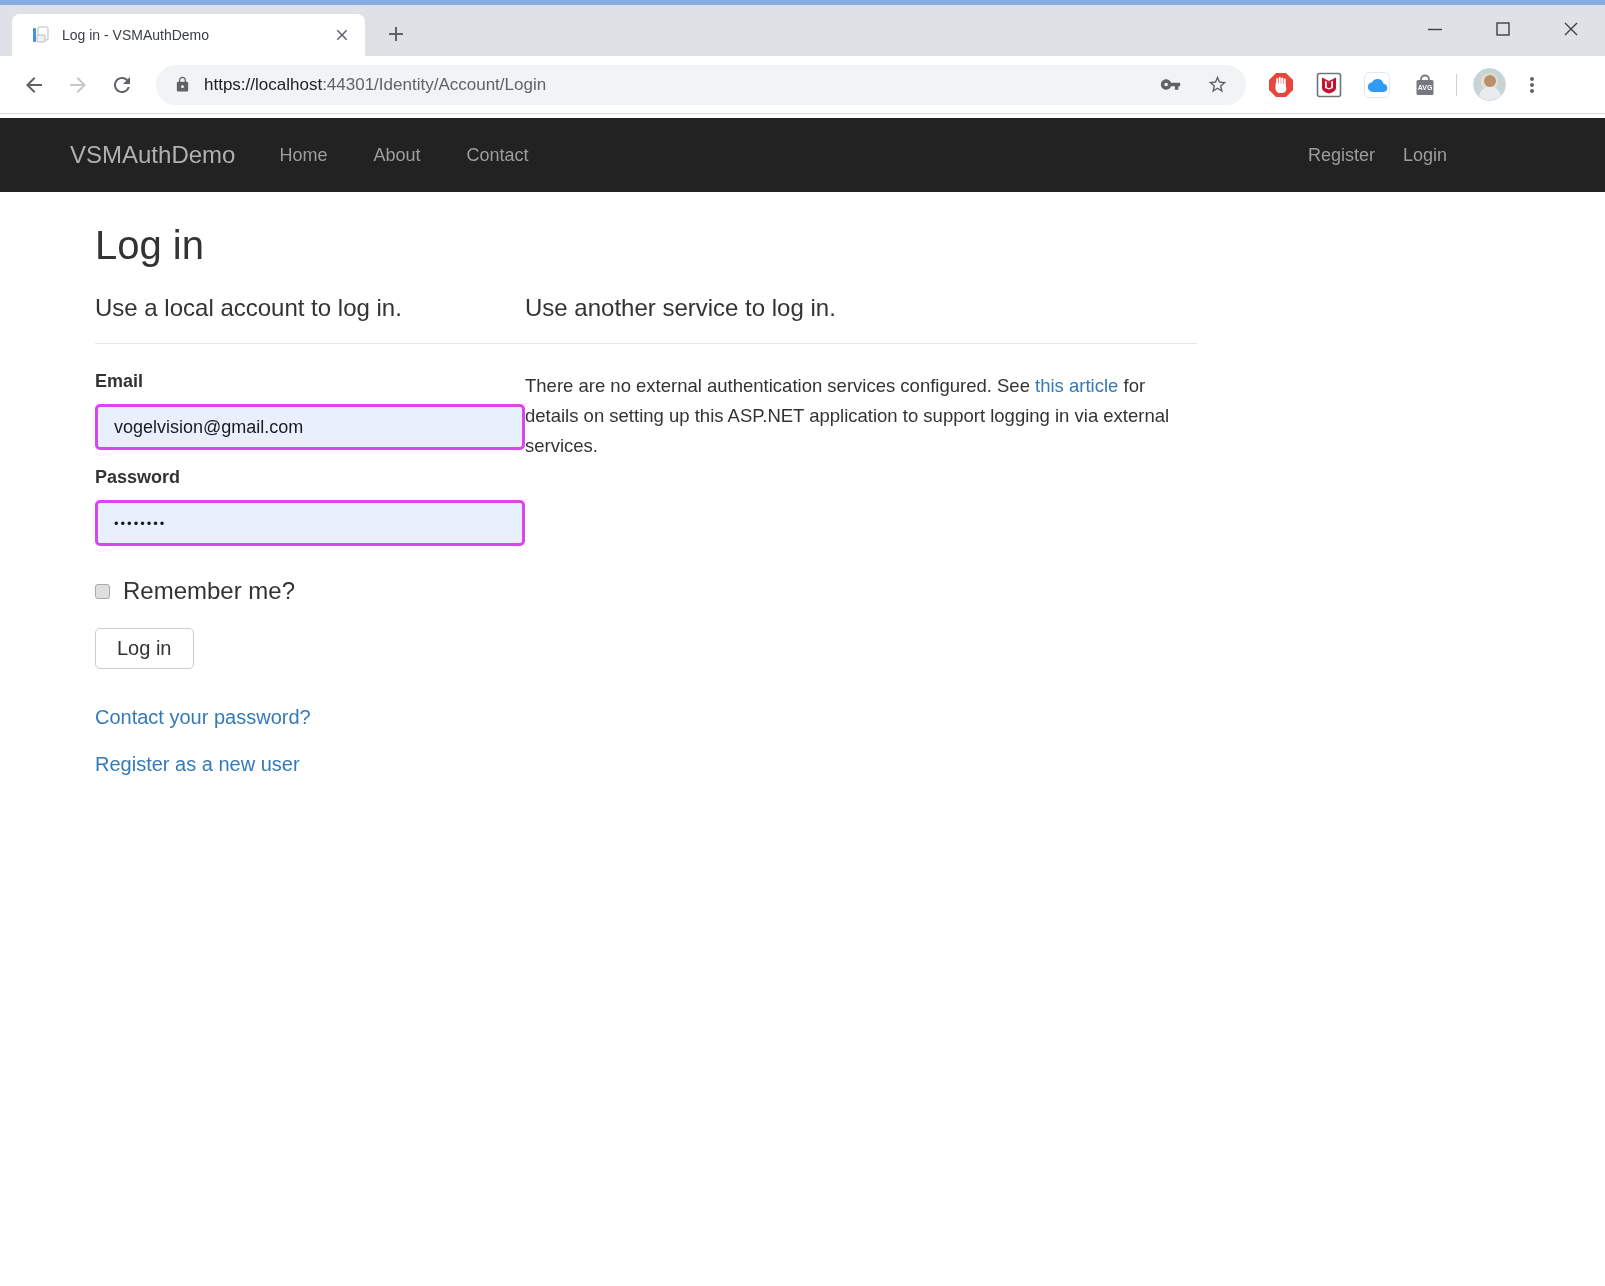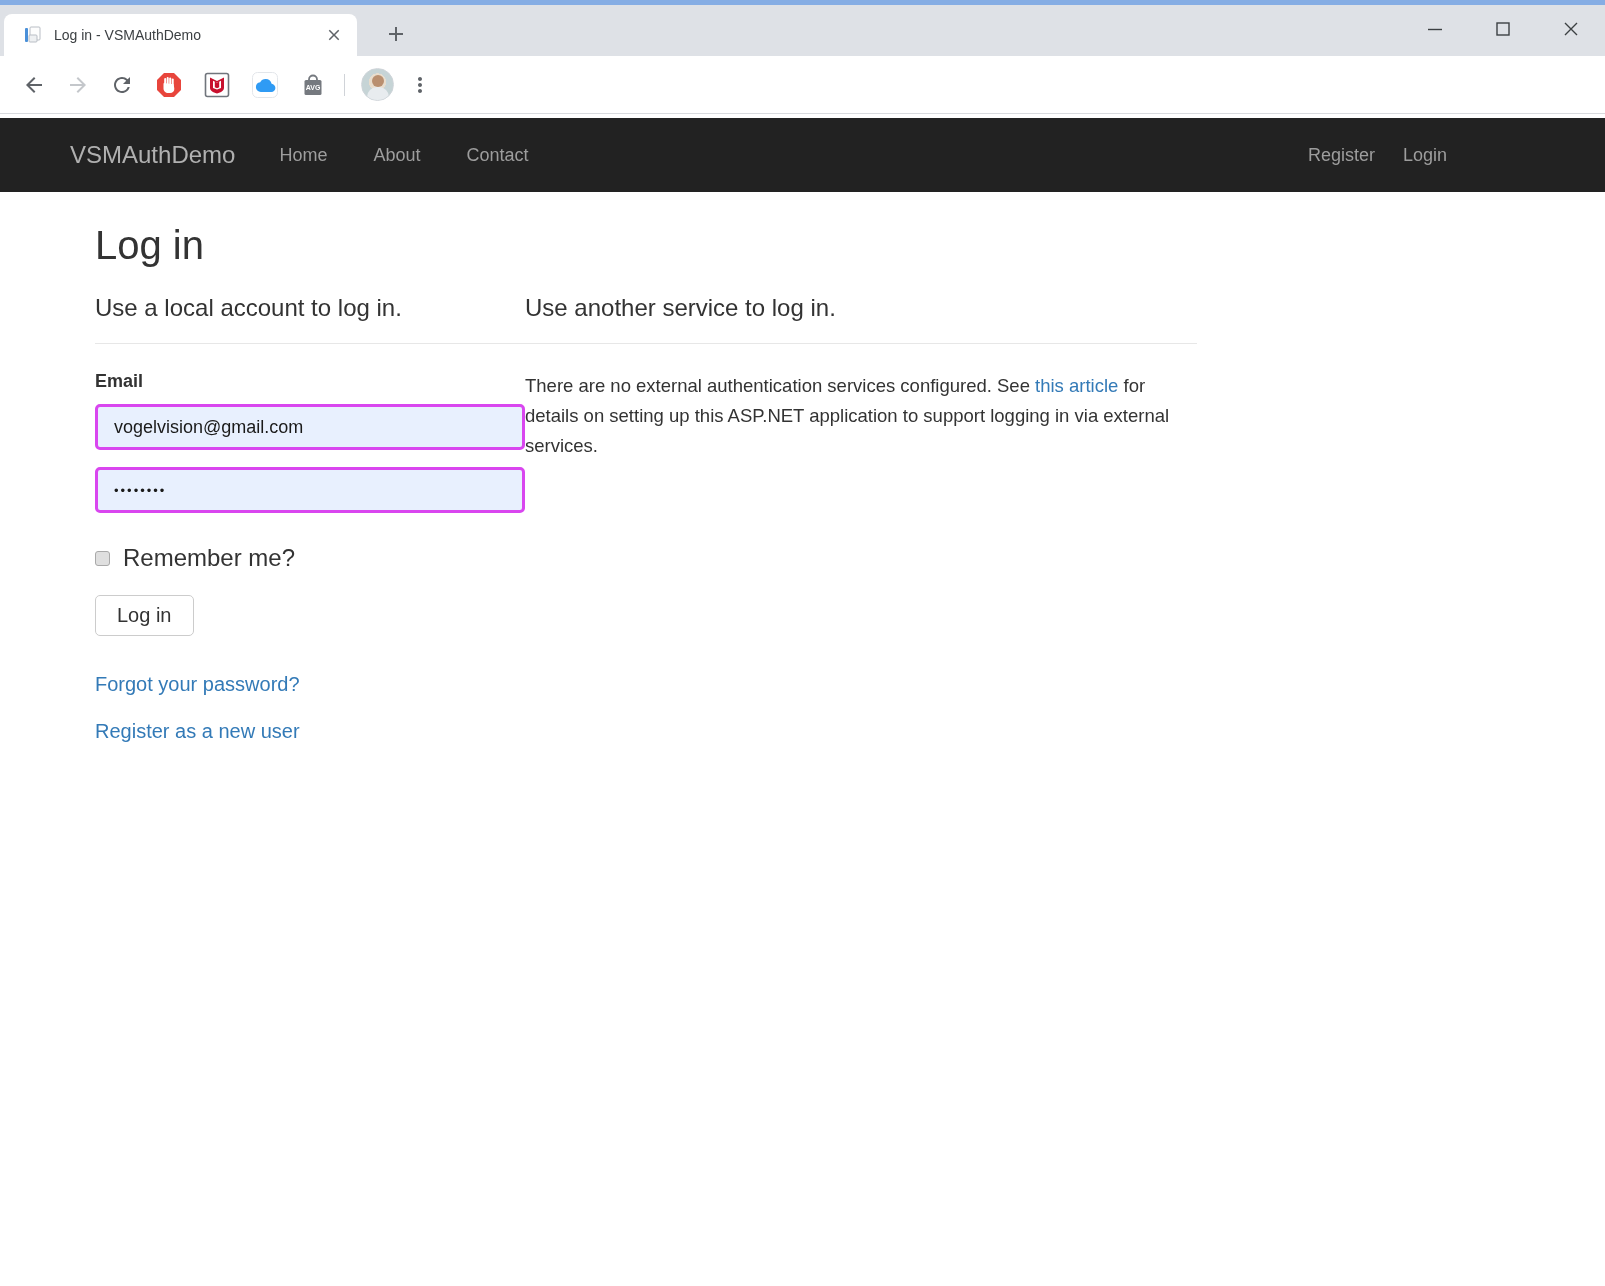--- a/index.html
+++ b/index.html
@@ -2,21 +2,21 @@
 <html><head>
 <meta charset="utf-8">
 <style>
   * { margin:0; padding:0; box-sizing:border-box; }
   html,body { width:1605px; height:1286px; background:#fff;
     font-family:"Liberation Sans","DejaVu Sans",sans-serif; color:#333; overflow:hidden; }
 
   
   .frame-top { height:5px; background:#85ade4; }
   .titlebar { position:relative; height:51px; background:#dee1e6; }
-  .tab { position:absolute; left:4px; bottom:0; width:353px; height:42px; background:#fff;
+  .tab { position:absolute; left:12px; bottom:0; width:353px; height:42px; background:#fff;
     border-radius:8px 8px 0 0; display:flex; align-items:center; padding:0 14px 0 20px; }
   .favicon { width:18px; height:18px; margin-right:12px; flex:0 0 auto; }
   .tab-title { font-size:14px; color:#3c4043; flex:1 1 auto; white-space:nowrap; overflow:hidden; }
   .tab-close { width:18px; height:18px; color:#5f6368; flex:0 0 auto; cursor:pointer; }
   .new-tab { position:absolute; left:384px; bottom:10px; width:24px; height:24px; color:#5f6368; }
   .win-controls { position:absolute; right:22px; top:12px; display:flex; gap:44px; }
   .win-btn { width:24px; height:24px; color:#3c4043; }
 
   
   .toolbar { position:relative; height:58px; background:#fff; border-bottom:1px solid #d8dade;
@@ -142,20 +142,40 @@
     <svg viewBox="0 0 24 24">
         <path fill="currentColor" d="M12 4l-1.41 1.41L16.17 11H4v2h12.17l-5.58 5.59L12 20l8-8z"></path>
       </svg>
   </div>
   <div class="nav-ic">
     <svg viewBox="0 0 24 24">
         <path fill="currentColor" d="M17.65 6.35A7.96 7.96 0 0 0 12 4c-4.42 0-7.99 3.58-7.99 8s3.57 8 7.99 8c3.73 0 6.84-2.55 7.73-6h-2.08A5.99 5.99 0 0 1 12 18c-3.31 0-6-2.69-6-6s2.69-6 6-6c1.66 0 3.14.69 4.22 1.78L13 11h7V4l-2.35 2.35z"></path>
       </svg>
   </div>
 
+  <div class="omnibox">
+    <span class="lock-ic">
+      <svg viewBox="0 0 24 24">
+          <path fill="currentColor" d="M18 8h-1V6c0-2.76-2.24-5-5-5S7 3.24 7 6v2H6c-1.1 0-2 .9-2 2v10c0 1.1.9 2 2 2h12c1.1 0 2-.9 2-2V10c0-1.1-.9-2-2-2zm-6 9c-1.1 0-2-.9-2-2s.9-2 2-2 2 .9 2 2-.9 2-2 2zm3.1-9H8.9V6c0-1.71 1.39-3.1 3.1-3.1 1.71 0 3.1 1.39 3.1 3.1v2z"></path>
+        </svg>
+    </span>
+    <span class="url"><span class="host">https://localhost</span><span class="rest">:44301/Identity/Account/Login</span></span>
+    <span class="omni-right">
+      <span class="ic">
+        <svg viewBox="0 0 24 24">
+            <path fill="currentColor" d="M12.65 10A5.99 5.99 0 0 0 7 6c-3.31 0-6 2.69-6 6s2.69 6 6 6c2.61 0 4.83-1.67 5.65-4H17v4h4v-4h2v-4H12.65zM7 14c-1.1 0-2-.9-2-2s.9-2 2-2 2 .9 2 2-.9 2-2 2z"></path>
+          </svg>
+      </span>
+      <span class="ic">
+        <svg viewBox="0 0 24 24">
+            <path fill="currentColor" d="M22 9.24l-7.19-.62L12 2 9.19 8.63 2 9.24l5.46 4.73L5.82 21 12 17.27 18.18 21l-1.63-7.03L22 9.24zM12 15.4l-3.76 2.27 1-4.28-3.32-2.88 4.38-.38L12 6.1l1.71 4.04 4.38.38-3.32 2.88 1 4.28L12 15.4z"></path>
+          </svg>
+      </span>
+    </span>
+  </div>
 
   <div class="ext-row">
     <div class="ext">
       <svg viewBox="0 0 26 26">
         <polygon points="8,1 18,1 25,8 25,18 18,25 8,25 1,18 1,8" fill="#e8453c"></polygon>
         <g fill="#fff">
           <rect x="8.2" y="6" width="2" height="8" rx="1"></rect>
           <rect x="10.7" y="5" width="2" height="9" rx="1"></rect>
           <rect x="13.2" y="5.6" width="2" height="8.4" rx="1"></rect>
           <rect x="15.7" y="6.6" width="2" height="7.4" rx="1"></rect>
@@ -219,31 +239,32 @@
     <div class="col-left">
       <h4 class="sec-head">Use a local account to log in.</h4>
       <hr class="sec-hr">
 
       <div class="form-group">
         <label>Email</label>
         <input class="form-control" type="text" value="vogelvision@gmail.com" style="">
       </div>
 
       <div class="form-group second">
+        <label>Password</label>
         <input class="form-control pw" type="text" value="••••••••" style="">
       </div>
 
       <div class="checkbox-row">
         <span class="cbox"></span>
         <span class="cbox-label">Remember me?</span>
       </div>
 
       <button class="btn-default">Log in</button>
 
-      <a class="plink forgot">Forgot your password?</a>
+      <a class="plink forgot">Contact your password?</a>
       <a class="plink reg">Register as a new user</a>
     </div>
 
     <div class="col-right">
       <h4 class="sec-head">Use another service to log in.</h4>
       <hr class="sec-hr">
       <p class="ext-text"><span>There are no external authentication services configured. See </span><a>this article</a><span> for details on setting up this ASP.NET application to support logging in via external services.</span></p>
     </div>
   </div>
 

